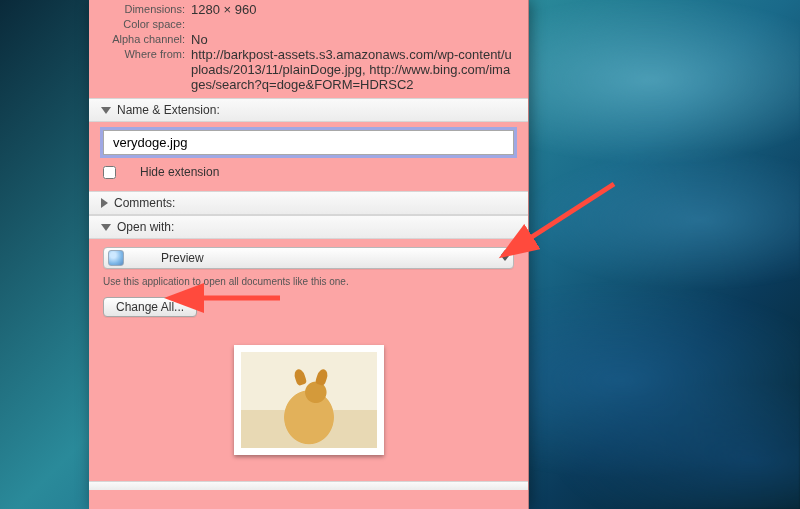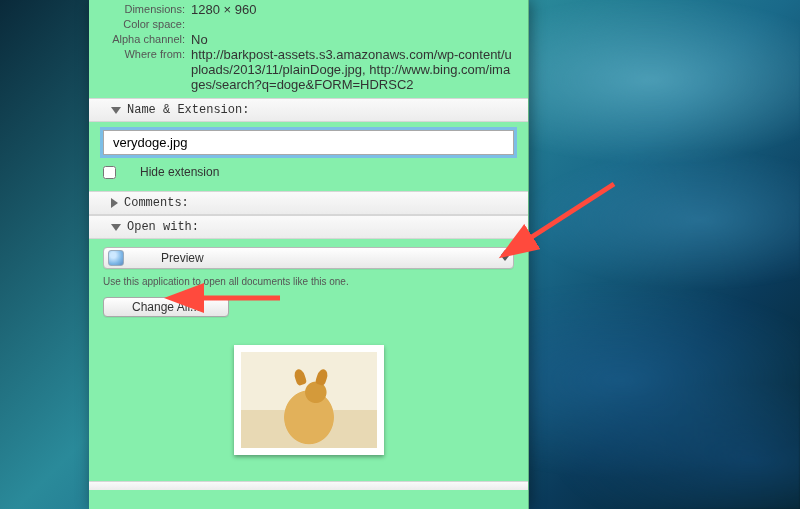--- a/index.html
+++ b/index.html
@@ -22,41 +22,40 @@
       radial-gradient(ellipse 320px 140px at 620px 380px, rgba(30,100,150,0.6), transparent 70%),
       radial-gradient(ellipse 280px 110px at 750px 460px, rgba(20,80,130,0.6), transparent 70%);
     filter: blur(1px);
   }
   .panel {
     position: absolute;
     left: 89px;
     top: 0;
     width: 440px;
     height: 509px;
-    background: #86efac;
+    background: #fca5a5;
     border-right: 1px solid rgba(0,0,0,0.25);
     box-shadow: 2px 0 14px rgba(0,0,0,0.4);
     font-size: 12px;
   }
   .info-grid {
     padding: 2px 14px 6px 14px;
   }
   .info-row { display: flex; line-height: 15px; }
   .info-label { width: 88px; text-align: right; color: #555; padding-right: 6px; font-size: 11px;}
   .info-value { flex: 1; color: #333; font-size: 13px; word-break: break-all;}
   .section-header {
     display: flex; align-items: center;
-    padding: 4px 22px;
+    padding: 4px 12px;
     border-top: 1px solid #d6d6d6;
     border-bottom: 1px solid #d6d6d6;
     background: linear-gradient(#fafafa,#ececec);
     font-size: 12px;
     color: #333;
     cursor: default;
-    font-family: Liberation Mono, monospace;
   }
   .section-header.last { border-bottom: none; }
   .tri {
     width: 0; height: 0; margin-right: 6px;
     border-left: 5px solid transparent;
     border-right: 5px solid transparent;
     border-top: 7px solid #6b6b6b;
   }
   .tri.closed {
     border-top: 5px solid transparent;
@@ -104,21 +103,21 @@
   .arr-up {
     width: 0;height:0;border-left:4px solid transparent;border-right:4px solid transparent;border-bottom:5px solid #555;
   }
   .arr-dn {
     width: 0;height:0;border-left:4px solid transparent;border-right:4px solid transparent;border-top:5px solid #555;
   }
   .helper { font-size: 10px; color: #555; margin-top: 7px; }
   .aqua-btn {
     margin-top: 10px;
     display: inline-block;
-    padding: 2px 28px;
+    padding: 2px 12px;
     font-size: 12px;
     border: 1px solid #a8a8a8;
     border-radius: 4px;
     background: linear-gradient(#ffffff,#e6e6e6);
     box-shadow: 0 1px 0 rgba(0,0,0,0.05);
     cursor: default;
   }
   .preview-area {
     display:flex; justify-content:center; padding: 16px 0 26px 0;
   }

